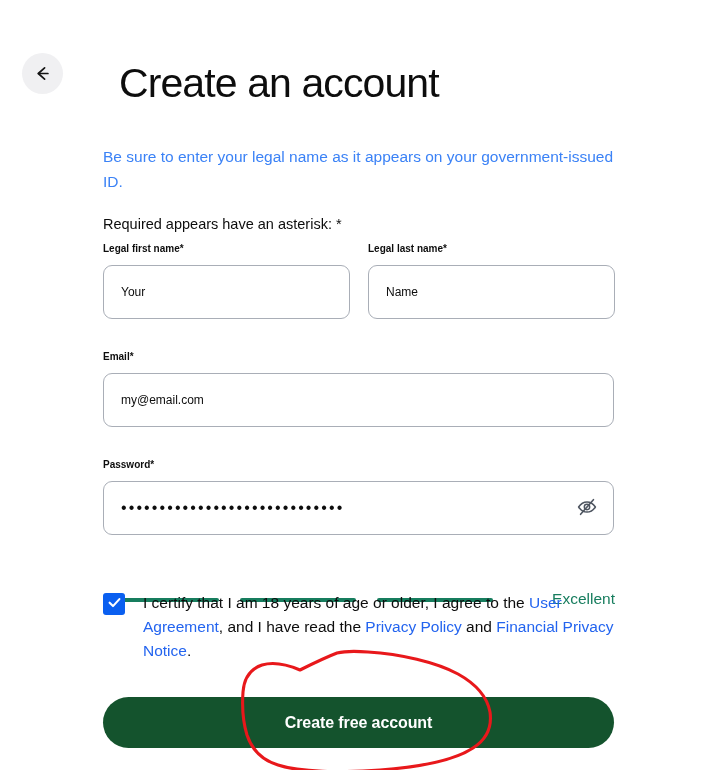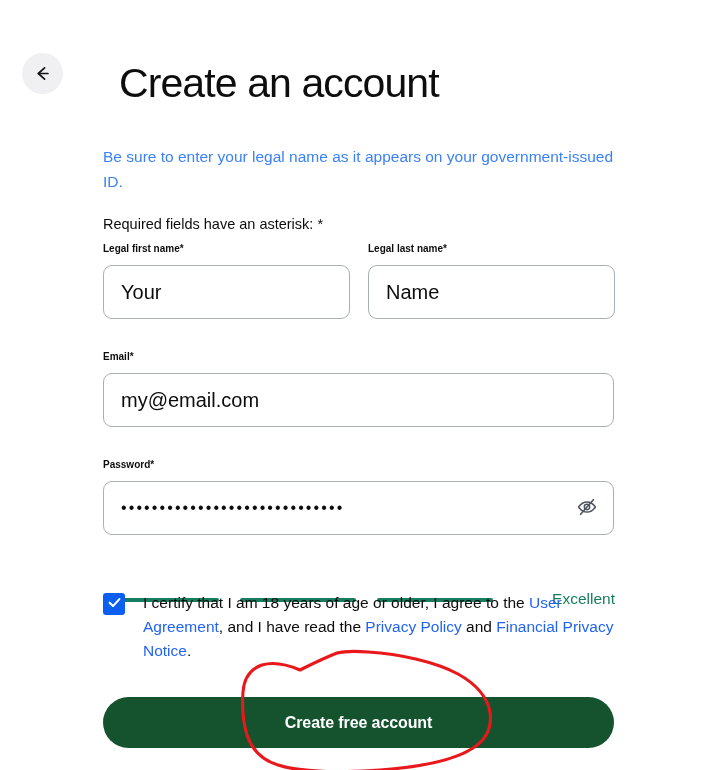--- a/index.html
+++ b/index.html
@@ -86,21 +86,21 @@
     margin-bottom: 7px;
   }
 
   .text-input {
     width: 100%;
     height: 54px;
     border: 1px solid #a9aeb7;
     border-radius: 9px;
     background: #ffffff;
     font-family: "Liberation Sans", sans-serif;
-    font-size: 20px;
+    font-size: 12px;
     color: #0d0d0d;
     padding: 0 17px;
     outline: none;
     display: block;
   }
   .text-input::placeholder { color: #0d0d0d; opacity: 1; }
 
   .row-names {
     position: absolute;
     left: 0;
@@ -250,21 +250,21 @@
     </svg>
   </span>
 </button>
 
 <div class="col">
 
   <h1 class="page-title">Create an account</h1>
 
   <p class="subtitle">Be sure to enter your legal name as it appears on your government-issued ID.</p>
 
-  <p class="required-note">Required fields have an asterisk: *</p>
+  <p class="required-note">Required appears have an asterisk: *</p>
 
   <div class="row-names">
     <div class="half">
       <label class="field-label">Legal first name*</label>
       <input class="text-input" type="text" value="Your" style="">
     </div>
     <div class="half">
       <label class="field-label">Legal last name*</label>
       <input class="text-input" type="text" value="Name" style="">
     </div>

